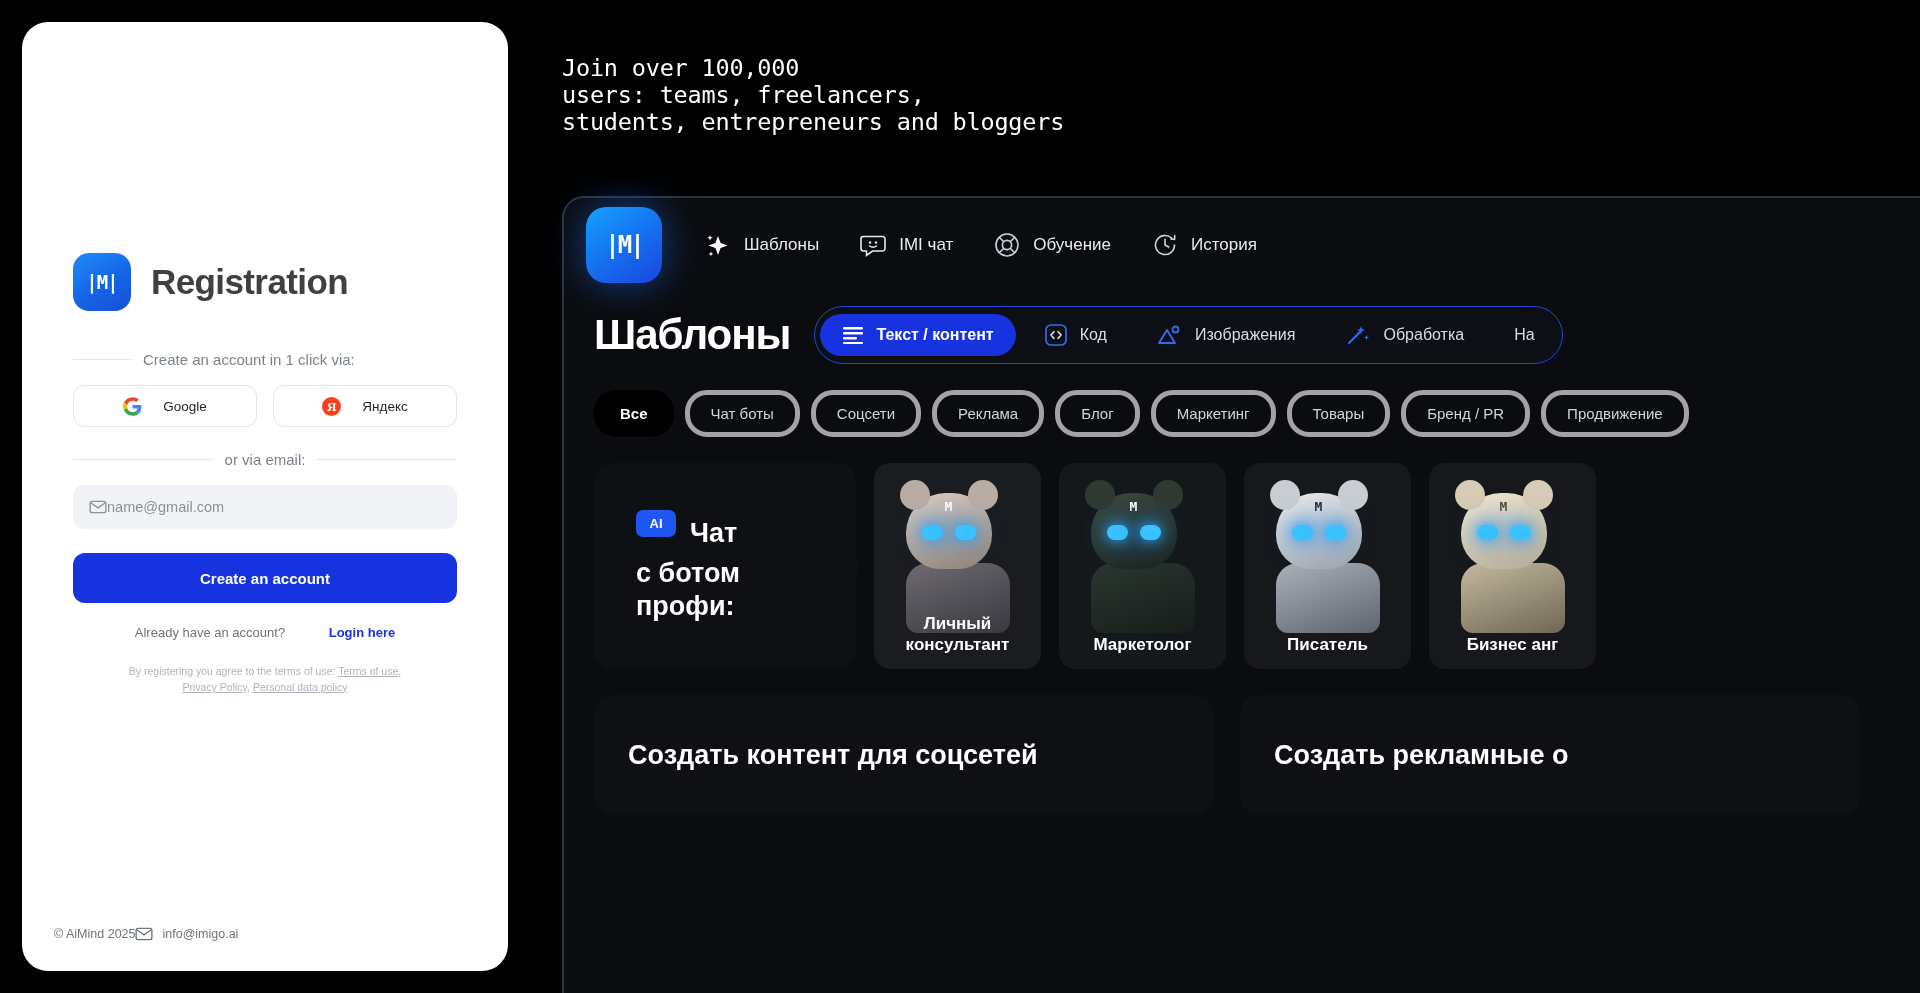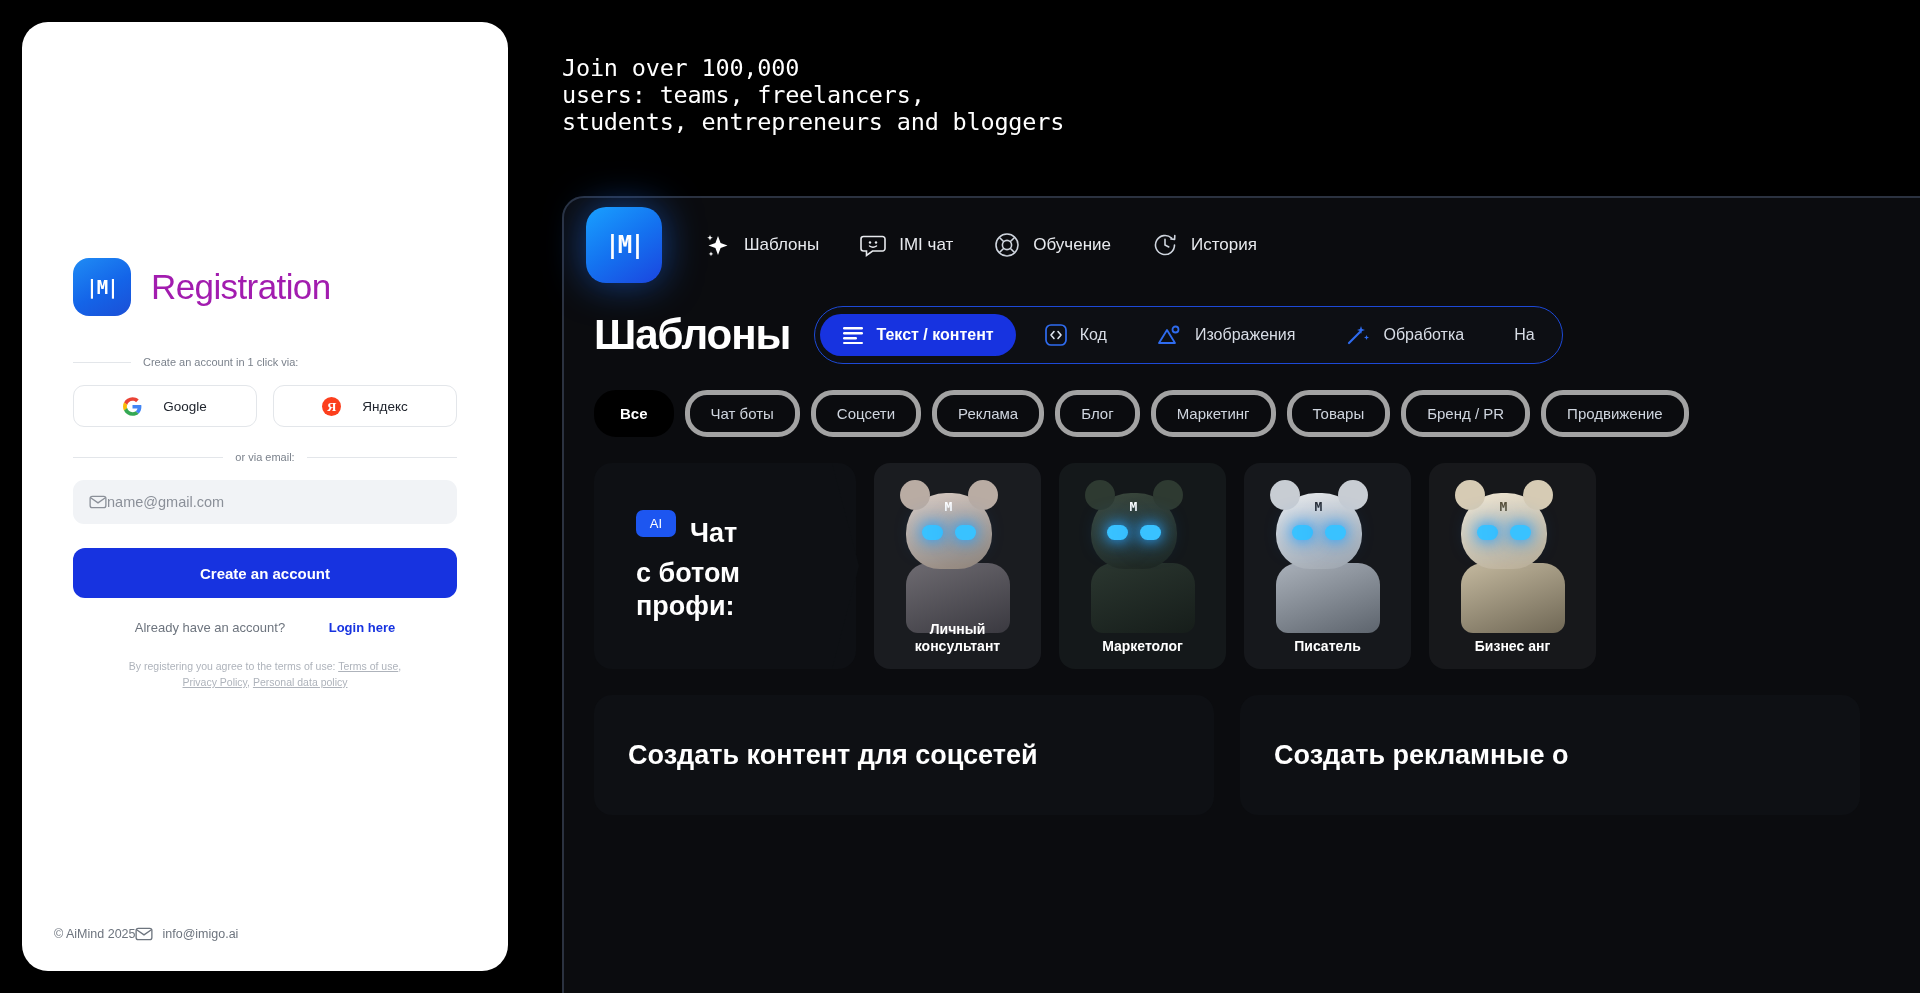--- a/index.html
+++ b/index.html
@@ -31,26 +31,26 @@
     width: 58px; height: 58px; border-radius: 16px;
     background: linear-gradient(150deg,#1f8cf5 0%, #1464e8 55%, #1b4fd6 100%);
     display: flex; align-items: center; justify-content: center;
     flex: 0 0 auto;
   }
   .logo-mark {
     color: #fff; font-family: "DejaVu Sans Mono", monospace;
     font-size: 19px; font-weight: 700; letter-spacing: -1px;
   }
   .auth-title {
-    font-size: 35px; font-weight: 400; color: #a21caf;
+    font-size: 35px; font-weight: 700; color: #404040;
     letter-spacing: -0.6px;
   }
   .divider-row { display: flex; align-items: center; width: 100%; gap: 12px; margin-bottom: 17px; }
   .divider-row .line { height: 1px; background: #e3e6ea; flex: 1; }
-  .divider-row .dlabel { font-size: 11px; color: #7b828c; white-space: nowrap; }
+  .divider-row .dlabel { font-size: 15px; color: #7b828c; white-space: nowrap; }
   .divider-row.lead .line.left { max-width: 58px; }
 
   .social-row { display: flex; gap: 16px; width: 100%; margin-bottom: 24px; }
   .social-btn {
     flex: 1; height: 42px;
     border: 1px solid #e3e6ea; border-radius: 11px;
     background: #fff;
     display: flex; align-items: center; justify-content: center; gap: 21px;
     font-size: 13.5px; color: #20252e; cursor: pointer;
   }
@@ -153,35 +153,35 @@
     display: flex; flex-direction: column; justify-content: center;
     padding-left: 42px;
   }
   .promo-card::after {
     content:""; position: absolute; right:-36px; top:0; width:60px; height:100%;
     background:#0e1014;
     clip-path: polygon(0 0, 45% 50%, 0 100%);
   }
   .ai-badge {
     width: 40px; height: 27px; border-radius: 7px; background: #1d56f0;
-    color:#fff; font-size:13px; font-weight:400; display:flex;
+    color:#fff; font-size:13px; font-weight:700; display:flex;
     align-items:center; justify-content:center; margin-bottom: 20px;
   }
   .promo-card .ptext { color:#fff; font-size: 27px; font-weight: 700; line-height:1.22; white-space: pre-line; }
   .promo-card .ptop { display:flex; align-items:center; gap:14px; }
 
   .bot-card {
     width: 167px; height: 206px; border-radius: 16px; flex: 0 0 auto;
     position: relative; overflow: hidden;
     display: flex; flex-direction: column; justify-content: flex-end;
     padding-bottom: 14px;
   }
   .bot-card .bname {
     position: relative; z-index: 2; text-align: center; color: #fff;
-    font-size: 14px; font-weight: 700; line-height: 1.2; padding: 0 6px;
+    font-size: 17px; font-weight: 700; line-height: 1.2; padding: 0 6px;
     white-space: pre-line;
   }
   .bot-art { position: absolute; inset: 0; z-index: 1; }
   .bear { position:absolute; left:50%; top:30px; transform: translateX(-50%); }
   .bear .head { width: 86px; height: 76px; border-radius: 40px 40px 34px 34px; position: relative; }
   .bear .ear { position:absolute; top:-13px; width:30px; height:30px; border-radius:50%; }
   .bear .ear.l { left:-6px; } .bear .ear.r { right:-6px; }
   .bear .eyes { position:absolute; top:32px; left:50%; transform:translateX(-50%); display:flex; gap:12px; }
   .bear .eye { width:21px; height:15px; border-radius:8px; background:#39c2ff; box-shadow:0 0 14px #2aa7ff, 0 0 26px #1e7fe0; }
   .bear .m { position:absolute; top:6px; left:50%; transform:translateX(-50%); color:#fff; font-family:"DejaVu Sans Mono", monospace; font-size:13px; font-weight:700; }

